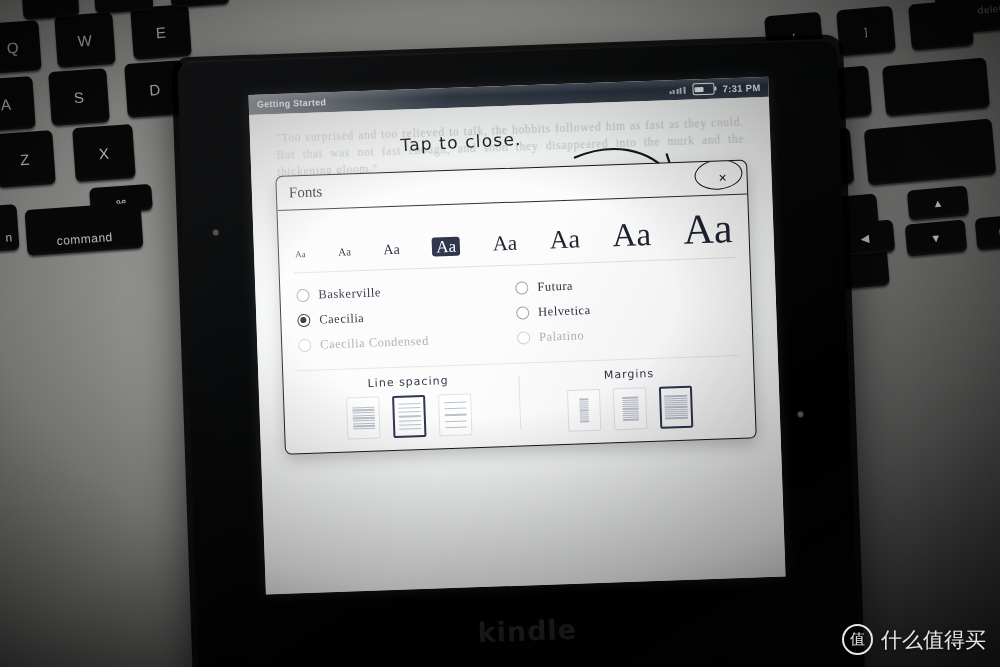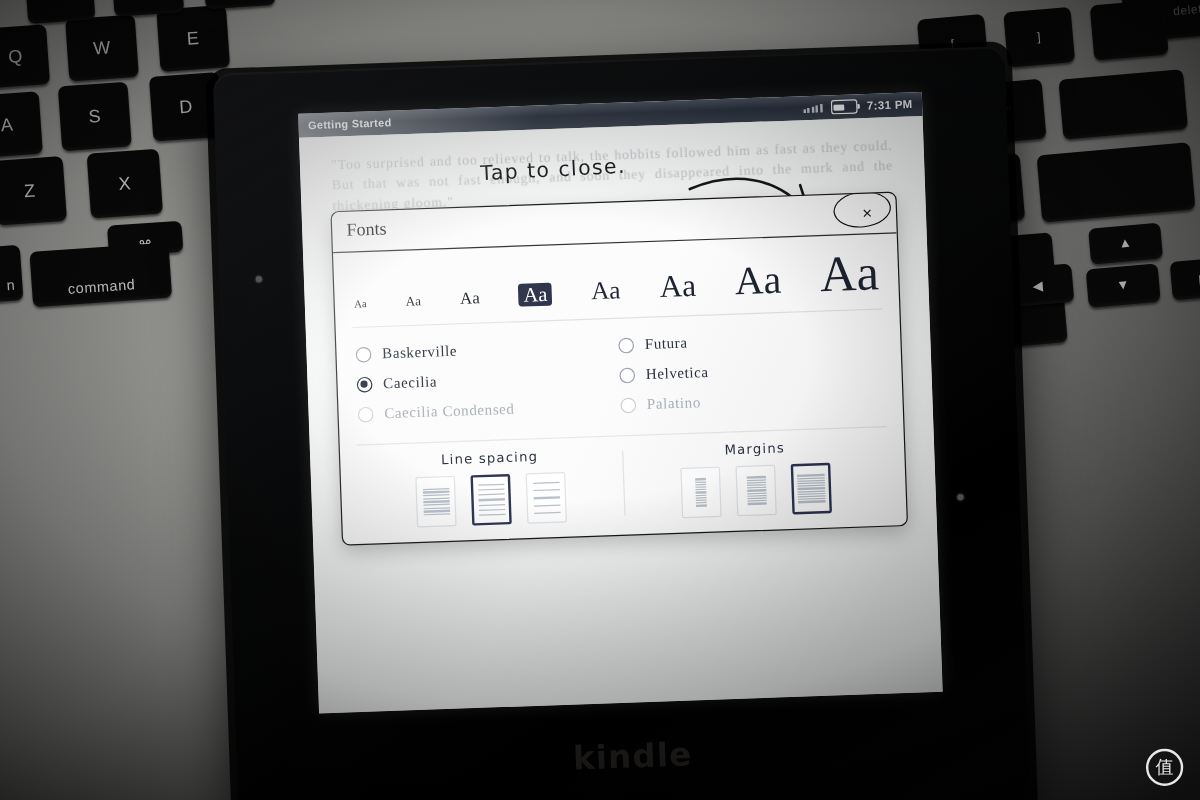--- a/index.html
+++ b/index.html
@@ -396,15 +396,16 @@
       </div>
 
       <div class="screen-sheen"></div>
     </div>
   </div>
 
   <div class="vign"></div>
 
   <div class="wm">
     <span class="wm-badge">值</span>
+    <span>什么值得买</span>
   </div>
 
 </div>
 
 </body></html>

